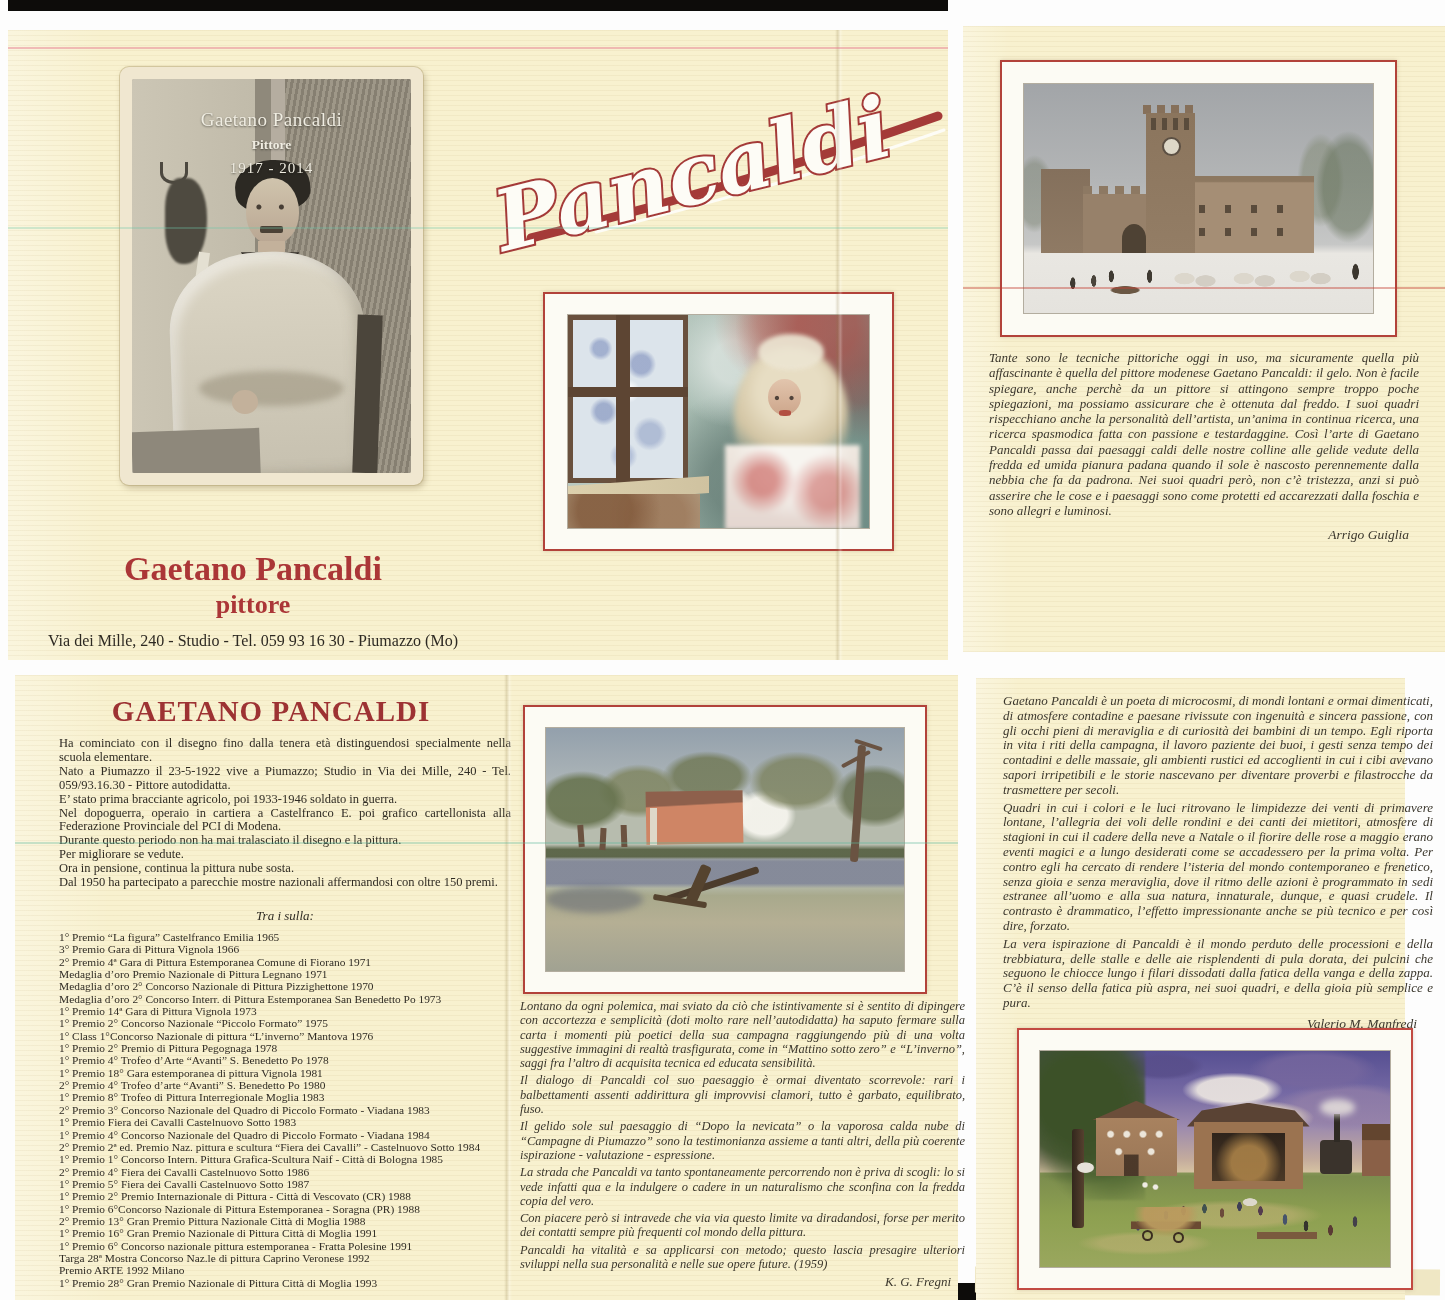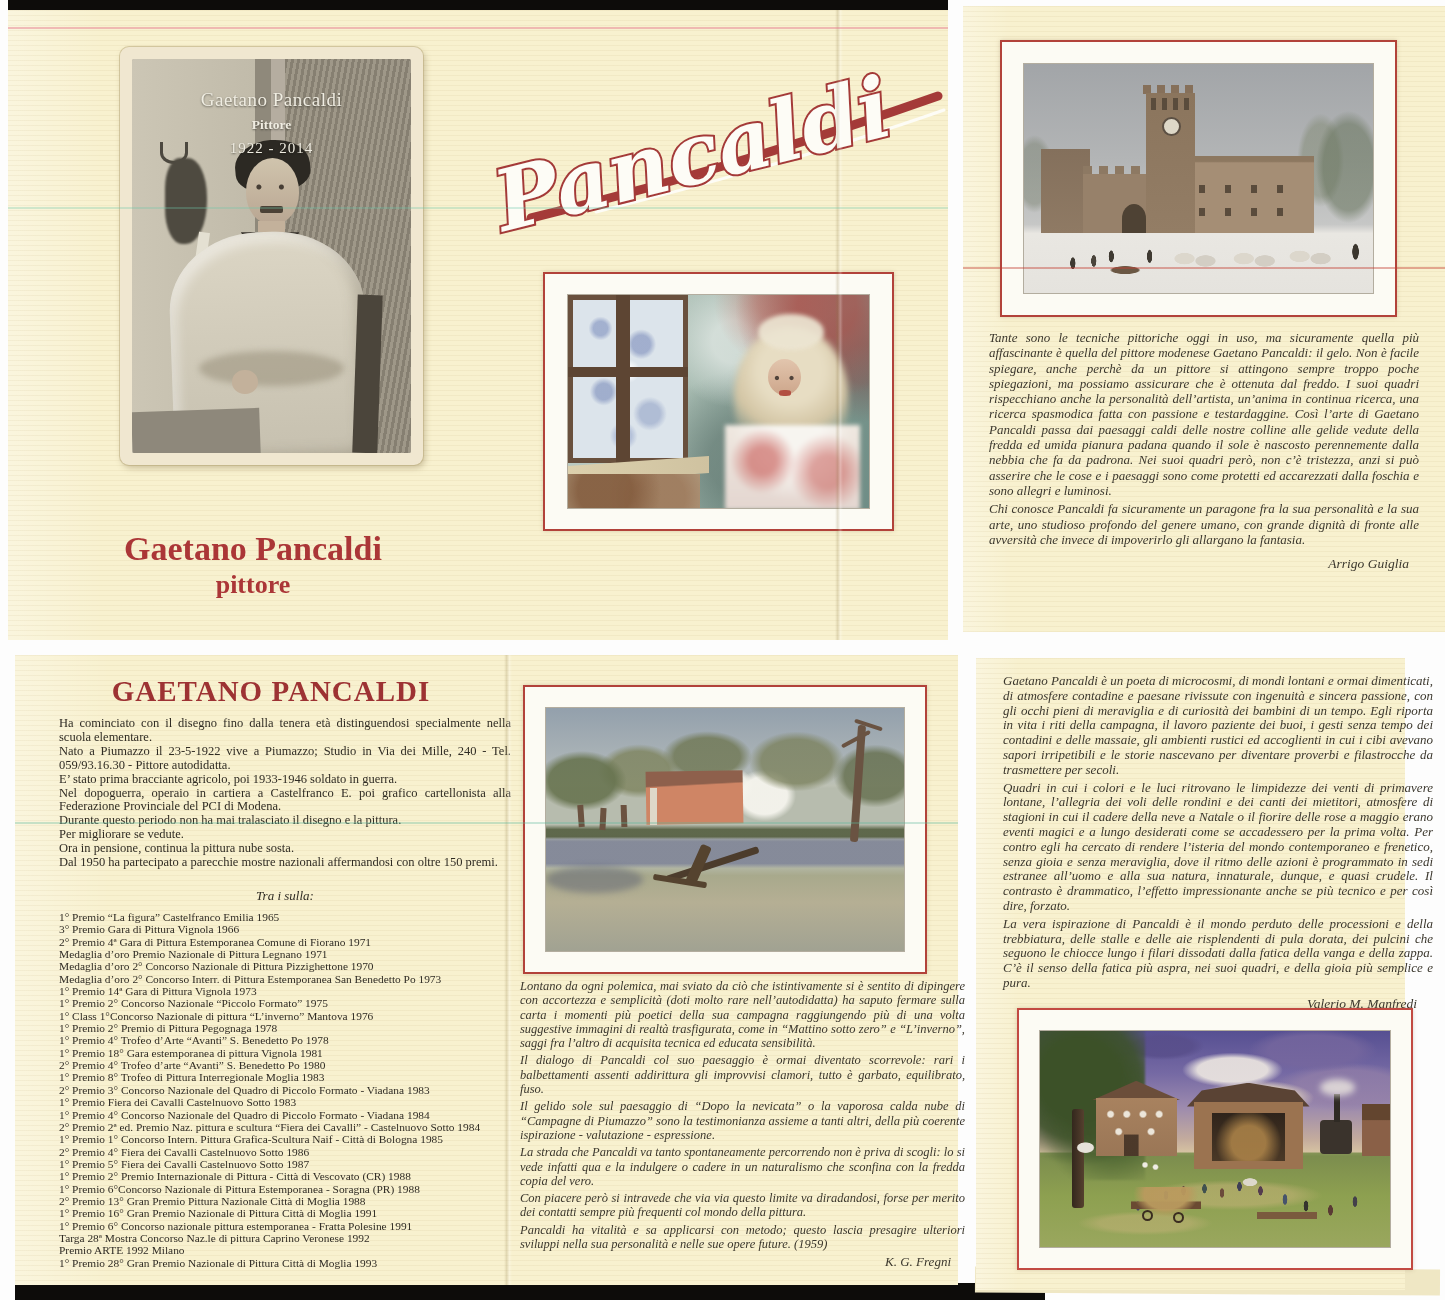--- a/index.html
+++ b/index.html
@@ -1,20 +1,20 @@
 <!DOCTYPE html>
 <html><head>
 <meta charset="utf-8">
 <style>
   html,body{margin:0;padding:0;background:#ffffff;}
   #canvas{position:relative;width:1445px;height:1300px;background:#fdfdfd;overflow:hidden;
           font-family:"Liberation Serif",serif;}
   .sheet{position:absolute;background-color:#f8f1cf;
          background-image:repeating-linear-gradient(180deg,rgba(185,160,105,.10) 0 1px,rgba(0,0,0,0) 1px 5px),
-                          linear-gradient(90deg,rgba(255,255,255,.30),rgba(0,0,0,0) 10%);}
+                          linear-gradient(90deg,rgba(255,255,255,.30),rgba(0,0,0,0) 10%);margin-top:20px;}
   .strip{position:absolute;background:#0d0c0a;}
   .artifact{position:absolute;left:0;right:0;height:2px;z-index:9;pointer-events:none;}
   .crease{position:absolute;top:0;bottom:0;width:8px;z-index:8;pointer-events:none;
           background:linear-gradient(90deg,rgba(0,0,0,0),rgba(140,120,70,.22),rgba(255,255,255,.25),rgba(0,0,0,0));}
   .frame{position:absolute;background:#fcfbf4;border:2px solid #b2423a;box-shadow:0 0 4px rgba(120,90,60,.25);}
   .art{position:absolute;border:1px solid #b3ad9f;overflow:hidden;}
   .abs{position:absolute;}
   
   .red-title{font-family:"Liberation Serif",serif;font-weight:bold;color:#9d3233;}
   .essay{font-family:"Liberation Serif",serif;font-style:italic;color:#3b372d;text-align:justify;}
@@ -62,21 +62,21 @@
            background:linear-gradient(180deg,#dcd6c5 0%,#d2ccbb 45%,#c6c0af 100%);border-radius:46% 46% 8% 8% / 34% 34% 6% 6%;
            box-shadow:inset -8px -6px 14px rgba(110,100,80,.35), inset 6px 10px 12px rgba(255,255,255,.45);"></i>
         <i style="left:24%;top:74%;width:52%;height:9%;background:rgba(140,130,108,.45);border-radius:50%;filter:blur(3px);"></i>
         <i style="left:36%;top:79%;width:9%;height:6%;background:#c3b19b;border-radius:50%;"></i>
         <i style="left:80%;top:60%;width:9%;height:40%;background:#4b453b;transform:rotate(2deg);"></i>
         <i style="left:0;top:89%;width:46%;height:12%;background:#8e887b;transform:rotate(-2deg);"></i>
 
         <div class="pcaption" style="top:30px;">
           <div style="font-size:19px;letter-spacing:.5px;">Gaetano Pancaldi</div>
           <div style="font-size:13.5px;font-weight:bold;margin-top:6px;">Pittore</div>
-          <div style="font-size:15px;margin-top:7px;letter-spacing:1px;">1922 - 2014</div>
+          <div style="font-size:15px;margin-top:7px;letter-spacing:1px;">1917 - 2014</div>
         </div>
       </div>
     </div>
 
     <svg style="position:absolute;left:468px;top:40px;" width="478" height="215" viewBox="0 0 478 215">
       <path d="M55 168 C 180 138, 320 96, 462 46" stroke="#a43a38" stroke-width="9" fill="none" stroke-linecap="round"></path>
       <path d="M120 162 C 240 132, 360 98, 468 60" stroke="#fdfcf6" stroke-width="3" fill="none" stroke-linecap="round"></path>
       <text x="14" y="128" font-family="DejaVu Serif, serif" font-style="italic" font-weight="bold" font-size="84" fill="#fdfcf6" stroke="#a43a38" stroke-width="4" paint-order="stroke fill" transform="rotate(-14 239 100)">Pancaldi</text>
     </svg>
 
@@ -116,20 +116,21 @@
              radial-gradient(circle at 28% 42%, rgba(200,95,90,.65) 0 12%, rgba(0,0,0,0) 30%),
              radial-gradient(circle at 76% 55%, rgba(200,95,90,.55) 0 14%, rgba(0,0,0,0) 34%),
              radial-gradient(circle at 50% 18%, rgba(248,246,242,.95) 0 30%, rgba(0,0,0,0) 62%),
              linear-gradient(180deg,#efe8e0,#e4d6d0);"></i>
       </div>
     </div>
 
     <div class="abs" style="left:10px;top:520px;width:470px;text-align:center;">
       <div class="red-title" style="font-size:34px;color:#ab3637;">Gaetano Pancaldi</div>
       <div class="red-title" style="font-size:26px;color:#ab3637;margin-top:2px;">pittore</div>
+      <div style="font-size:16px;color:#2d2922;margin-top:12px;font-family:'Liberation Serif',serif;">Via dei Mille, 240 - Studio - Tel. 059 93 16 30 - Piumazzo (Mo)</div>
     </div>
   </div>
 
   <div class="sheet" style="left:963px;top:6px;width:482px;height:626px;">
     <div class="artifact" style="top:261px;background:rgba(195,62,50,.42);"></div>
 
     <div class="frame" style="left:37px;top:34px;width:393px;height:273px;">
       <div class="art" style="inset:21px;
            background-color:#c9cac8;
            background-image:
@@ -162,21 +163,20 @@
              radial-gradient(ellipse 4px 9px at 20% 86%, #4a443b 0 60%, rgba(0,0,0,0) 70%),
              radial-gradient(ellipse 4px 9px at 25% 84%, #3f3a32 0 60%, rgba(0,0,0,0) 70%),
              radial-gradient(ellipse 4px 10px at 36% 84%, #3f3a32 0 60%, rgba(0,0,0,0) 70%),
              radial-gradient(ellipse 5px 12px at 95% 82%, #3b362e 0 60%, rgba(0,0,0,0) 70%),
              radial-gradient(ellipse 22px 6px at 29% 90%, #6b5844 0 60%, rgba(0,0,0,0) 70%);"></i>
       </div>
     </div>
 
     <div class="essay" style="left:26px;top:324px;width:430px;position:absolute;font-size:13px;line-height:15.3px;">
       <p>Tante sono le tecniche pittoriche oggi in uso, ma sicuramente quella più affascinante è quella del pittore modenese Gaetano Pancaldi: il gelo. Non è facile spiegare, anche perchè da un pittore si attingono sempre troppo poche spiegazioni, ma possiamo assicurare che è ottenuta dal freddo. I suoi quadri rispecchiano anche la personalità dell’artista, un’anima in continua ricerca, una ricerca spasmodica fatta con passione e testardaggine. Così l’arte di Gaetano Pancaldi passa dai paesaggi caldi delle nostre colline alle gelide vedute della fredda ed umida pianura padana quando il sole è nascosto perennemente dalla nebbia che fa da padrona. Nei suoi quadri però, non c’è tristezza, anzi si può asserire che le cose e i paesaggi sono come protetti ed accarezzati dalla foschia e sono allegri e luminosi.</p>
-      <p>Chi conosce Pancaldi fa sicuramente un paragone fra la sua personalità e la sua arte, uno studioso profondo del genere umano, con grande dignità di fronte alle avversità che invece di impoverirlo gli allargano la fantasia.</p>
       <div class="sig" style="margin-top:9px;padding-right:10px;font-size:13.5px;">Arrigo Guiglia</div>
     </div>
   </div>
 
   <div class="sheet" style="left:15px;top:655px;width:943px;height:630px;">
     <div class="artifact" style="top:167px;background:rgba(90,185,155,.32);"></div>
     <div class="crease" style="left:489px;"></div>
 
     <div class="red-title" style="position:absolute;left:30px;top:20px;width:452px;text-align:center;font-size:29px;letter-spacing:1px;">GAETANO PANCALDI</div>
 

